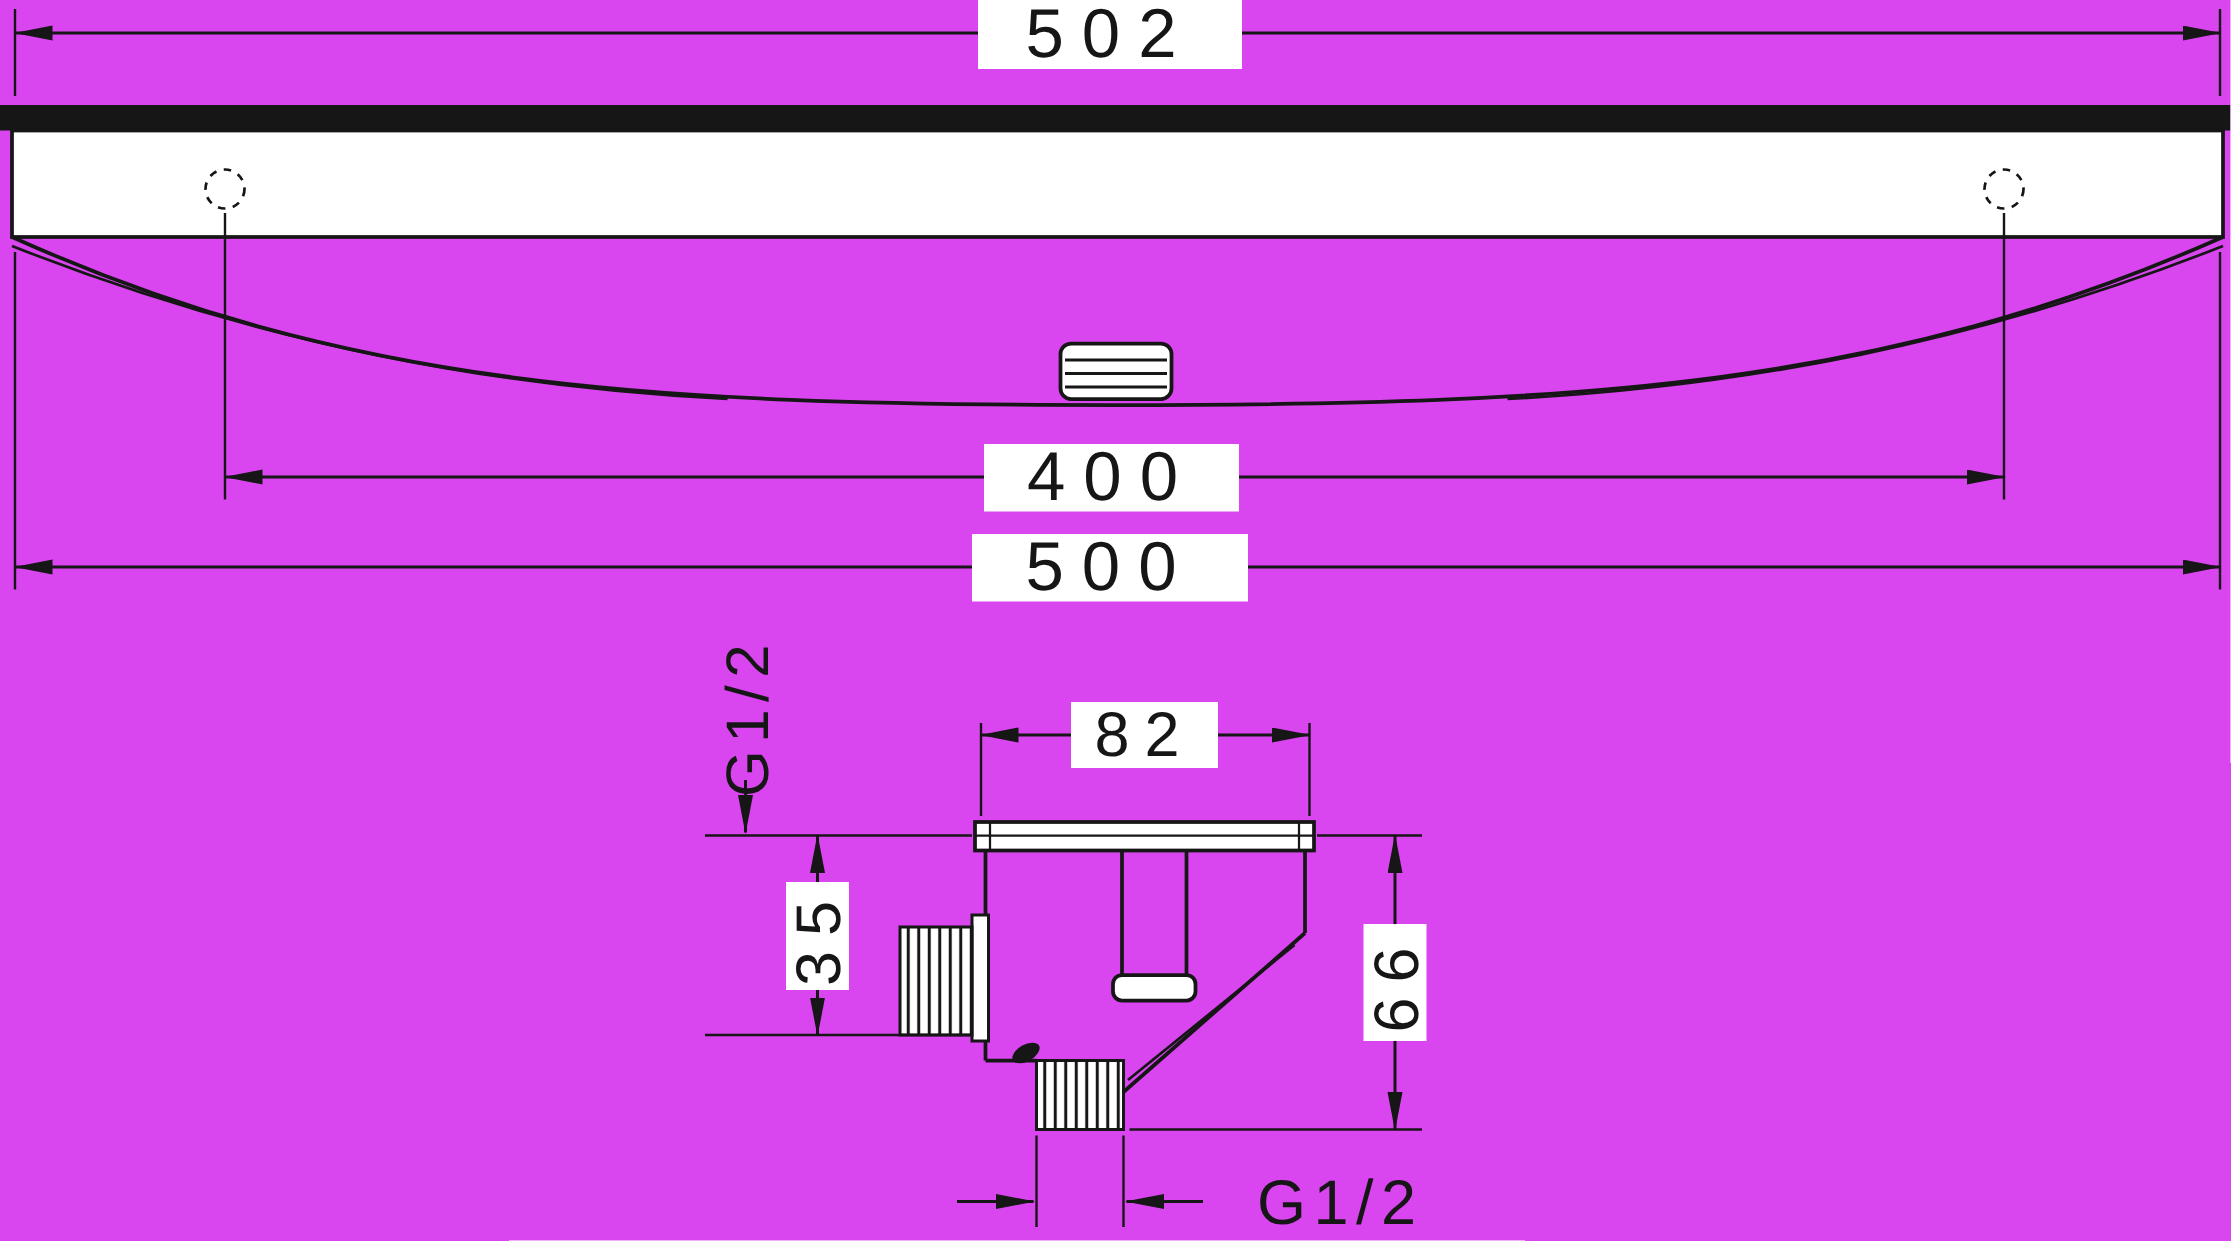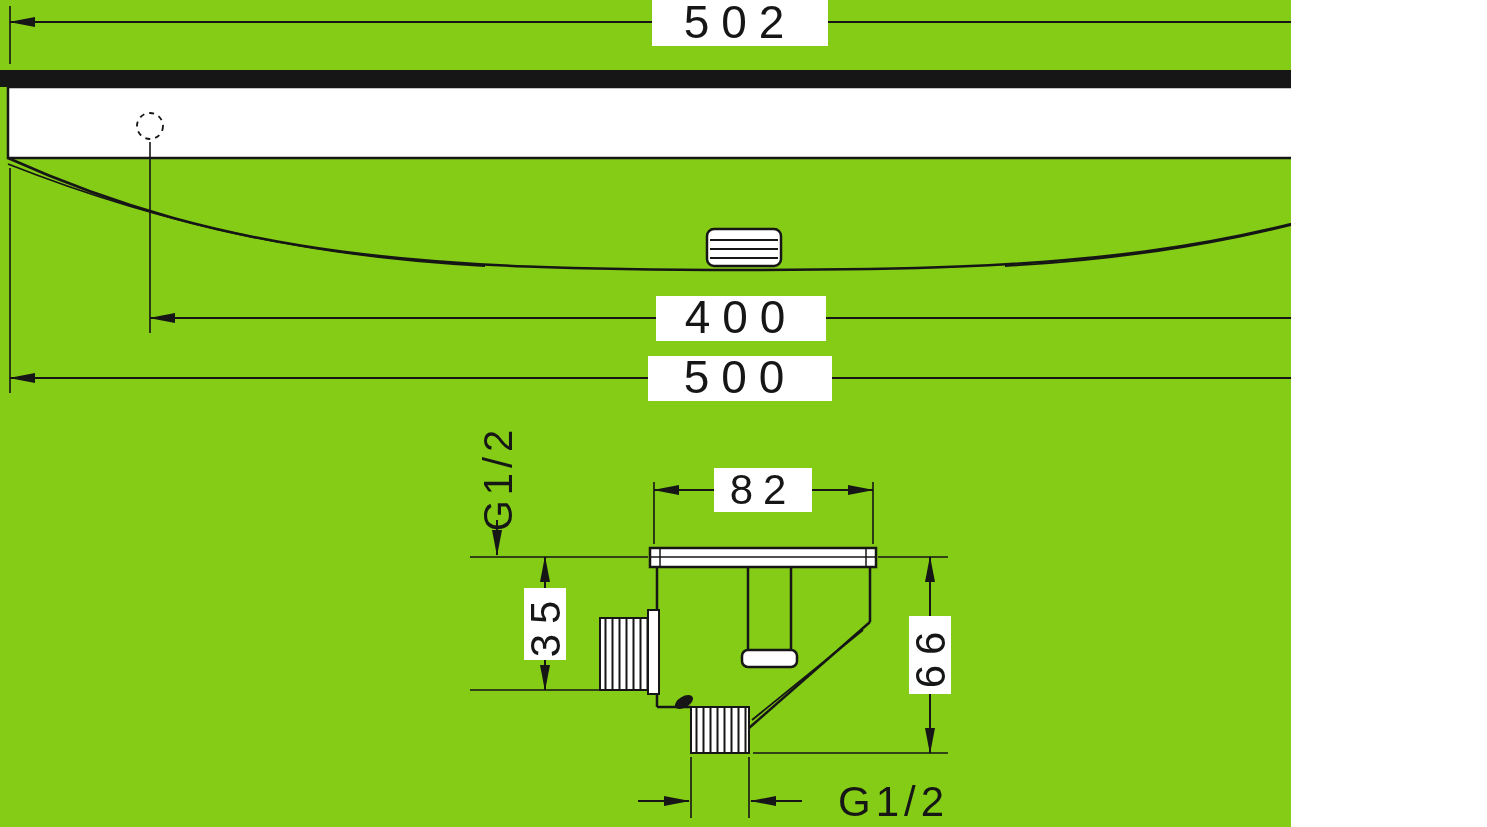--- a/index.html
+++ b/index.html
@@ -3,23 +3,23 @@
 <meta charset="utf-8">
 <title>Technical Drawing</title>
 <style>
   html, body {
     margin: 0;
     padding: 0;
     background: #ffffff;
   }
   .stage {
     position: relative;
-    width: 1291px;
+    width: 1487px;
     height: 827px;
-    background: #84cc16;
+    background: #d946ef;
     overflow: hidden;
     font-family: "Liberation Sans", sans-serif;
   }
   svg { display: block; }
   .dim-text {
     font-family: "Liberation Sans", sans-serif;
     font-size: 46px;
     letter-spacing: 12px;
     fill: #161616;
   }

